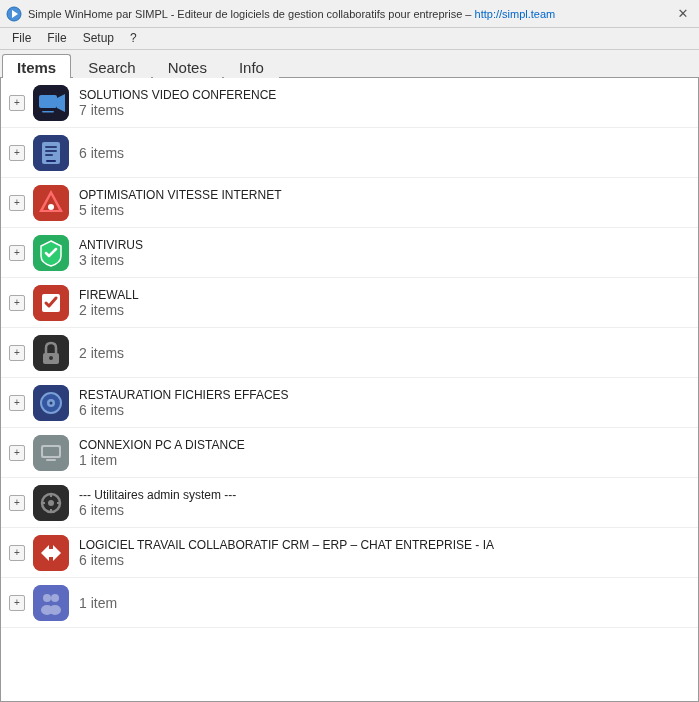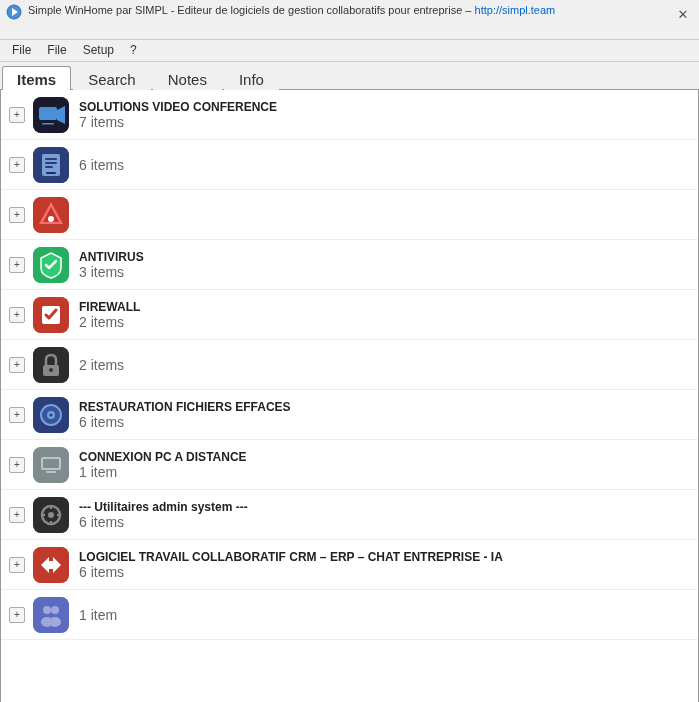--- a/index.html
+++ b/index.html
@@ -10,23 +10,23 @@
       width: 699px;
       height: 702px;
       overflow: hidden;
     }
 
     
     .title-bar {
       background: #f0f0f0;
       border-bottom: 1px solid #ccc;
       display: flex;
-      align-items: flex-start;
+      align-items: center;
       padding: 4px 6px;
-      height: 40px;
+      height: 28px;
       user-select: none;
     }
     .title-bar-icon {
       width: 16px;
       height: 16px;
       margin-right: 6px;
       flex-shrink: 0;
     }
     .title-bar-text {
       font-size: 11px;
@@ -141,21 +141,21 @@
       justify-content: center;
       font-size: 20px;
       overflow: hidden;
     }
 
     .item-info {
       flex: 1;
     }
     .item-title {
       font-size: 12px;
-      font-weight: bold;
+      font-weight: normal;
       color: #222;
     }
     .item-count {
       font-size: 14px;
       color: #666;
     }
 
     
     .icon-video { background: linear-gradient(135deg, #1a1a2e 50%, #16213e 100%); }
     .icon-office { background: linear-gradient(135deg, #2c3e7a 50%, #1a2a5e 100%); }
@@ -238,20 +238,24 @@
     <div class="list-item">
     <div class="expand-btn">+</div>
     <div class="item-icon icon-internet">
       <svg width="36" height="36" viewBox="0 0 36 36">
           <rect width="36" height="36" rx="8" fill="#c0392b"></rect>
           <polygon points="18,5 30,27 6,27" fill="#ff6b6b"></polygon>
           <polygon points="18,10 26,25 10,25" fill="#c0392b"></polygon>
           <circle cx="18" cy="22" r="3" fill="white"></circle>
         </svg>
     </div>
+    <div class="item-info">
+      <div class="item-title">OPTIMISATION VITESSE INTERNET</div>
+      <div class="item-count">5 items</div>
+    </div>
   </div>
     <div class="list-item">
     <div class="expand-btn">+</div>
     <div class="item-icon icon-antivirus">
       <svg width="36" height="36" viewBox="0 0 36 36">
           <rect width="36" height="36" rx="8" fill="#27ae60"></rect>
           <path d="M18 6 L28 11 L28 21 Q28 28 18 31 Q8 28 8 21 L8 11 Z" fill="#2ecc71" stroke="white" stroke-width="1.5"></path>
           <path d="M13 18 L16 21 L23 14" stroke="white" stroke-width="2.5" fill="none" stroke-linecap="round" stroke-linejoin="round"></path>
         </svg>
     </div>

